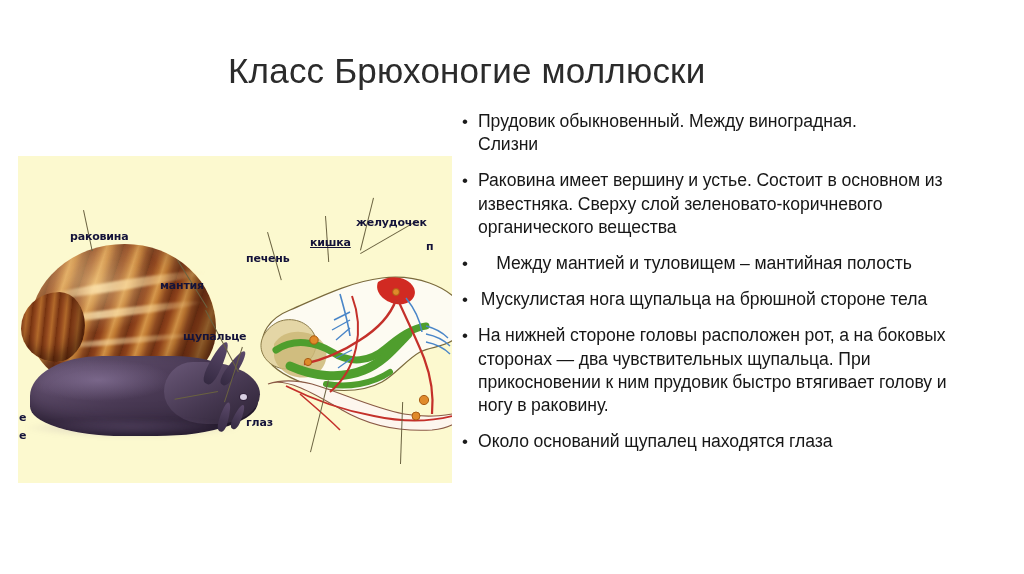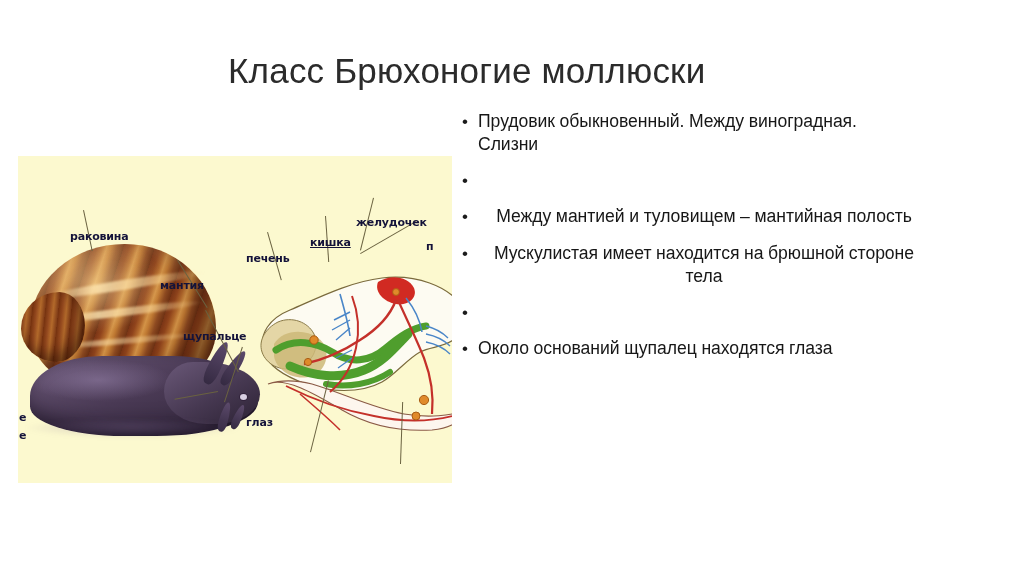--- a/index.html
+++ b/index.html
@@ -330,34 +330,36 @@
 
   <div class="bullets">
 
     <div class="bullet">
       <span class="bullet-dot">•</span>
       <span class="bullet-text w-narrow">Прудовик обыкновенный. Между виноградная. Слизни</span>
     </div>
 
     <div class="bullet">
       <span class="bullet-dot">•</span>
+      <span class="bullet-text w-wide">Раковина имеет вершину и устье. Состоит в основном из известняка. Сверху слой зеленовато-коричневого органического вещества</span>
     </div>
 
     <div class="bullet">
       <span class="bullet-dot">•</span>
       <span class="bullet-text w-mid">Между мантией и туловищем – мантийная полость</span>
     </div>
 
     <div class="bullet">
       <span class="bullet-dot">•</span>
-      <span class="bullet-text w-mid">Мускулистая имеет находится на брюшной стороне тела</span>
-    </div>
-
-    <div class="bullet">
-      <span class="bullet-dot">•</span>
+      <span class="bullet-text w-mid">Мускулистая нога щупальца на брюшной стороне тела</span>
+    </div>
+
+    <div class="bullet">
+      <span class="bullet-dot">•</span>
+      <span class="bullet-text w-wide"> На нижней стороне головы расположен рот, а на боковых сторонах — два чувствительных щупальца. При прикосновении к ним прудовик быстро втягивает голову и ногу в раковину.</span>
     </div>
 
     <div class="bullet">
       <span class="bullet-dot">•</span>
       <span class="bullet-text w-full">Около оснований щупалец находятся глаза</span>
     </div>
 
   </div>
 
 </div>

